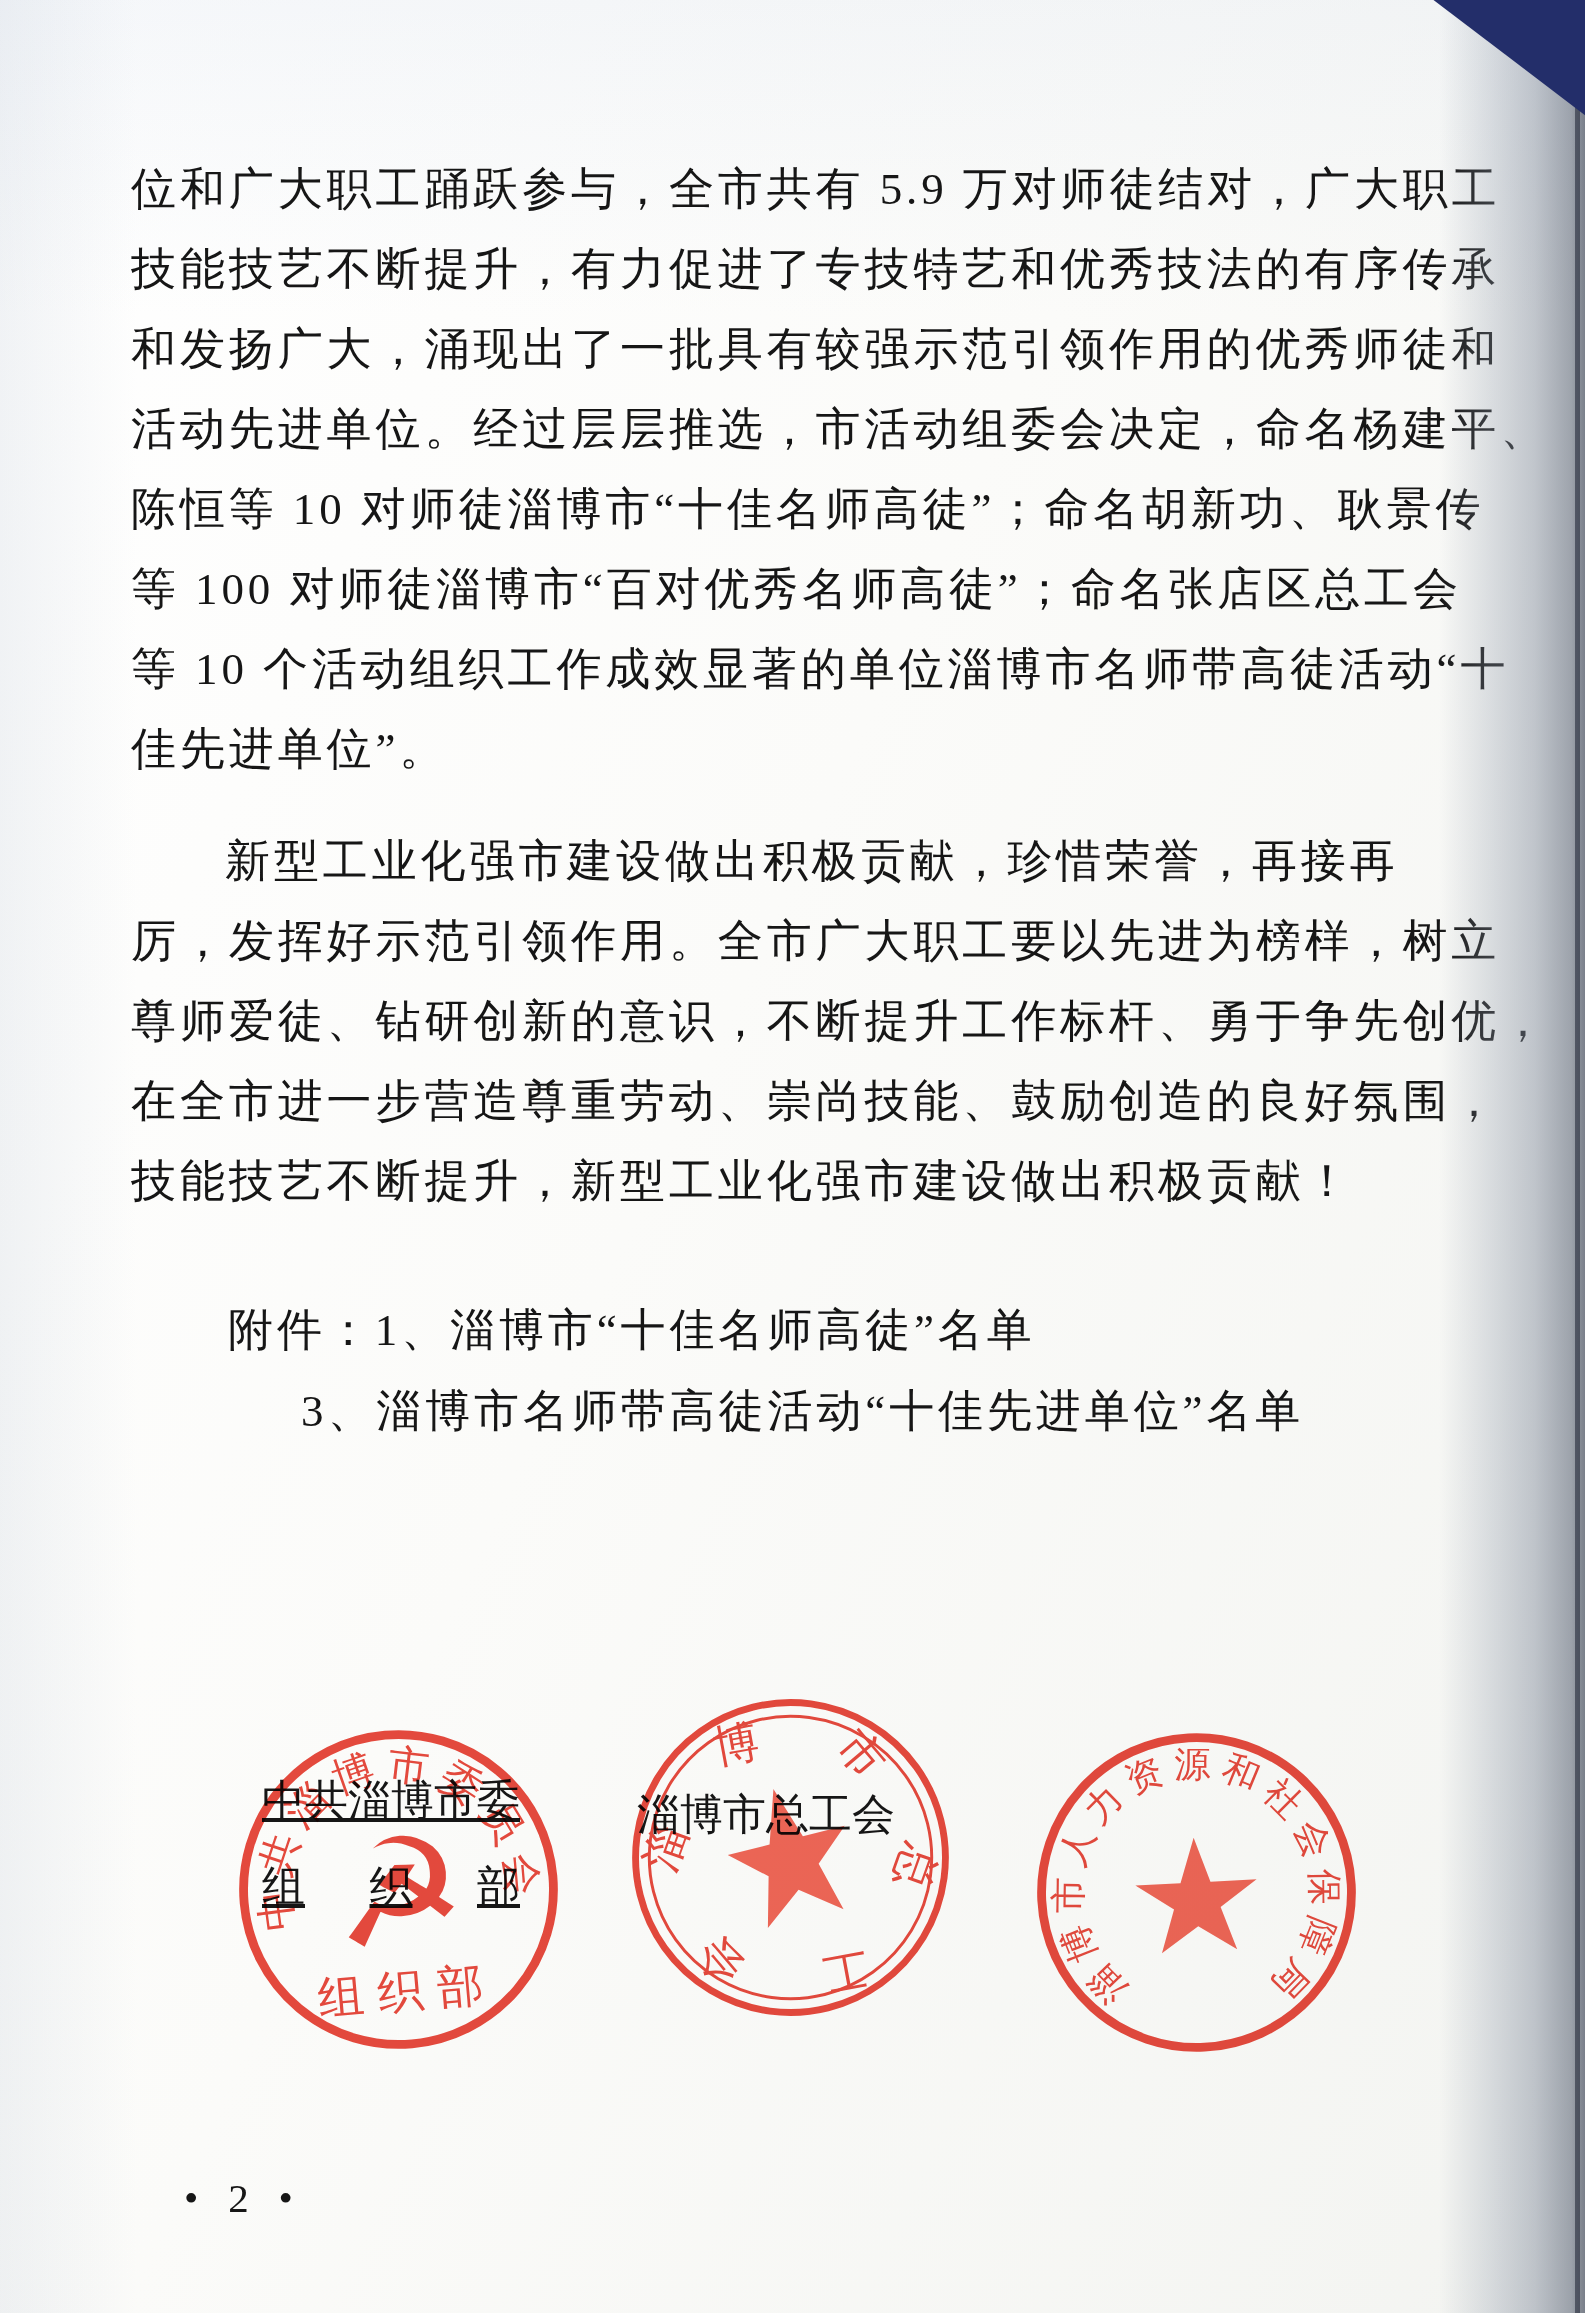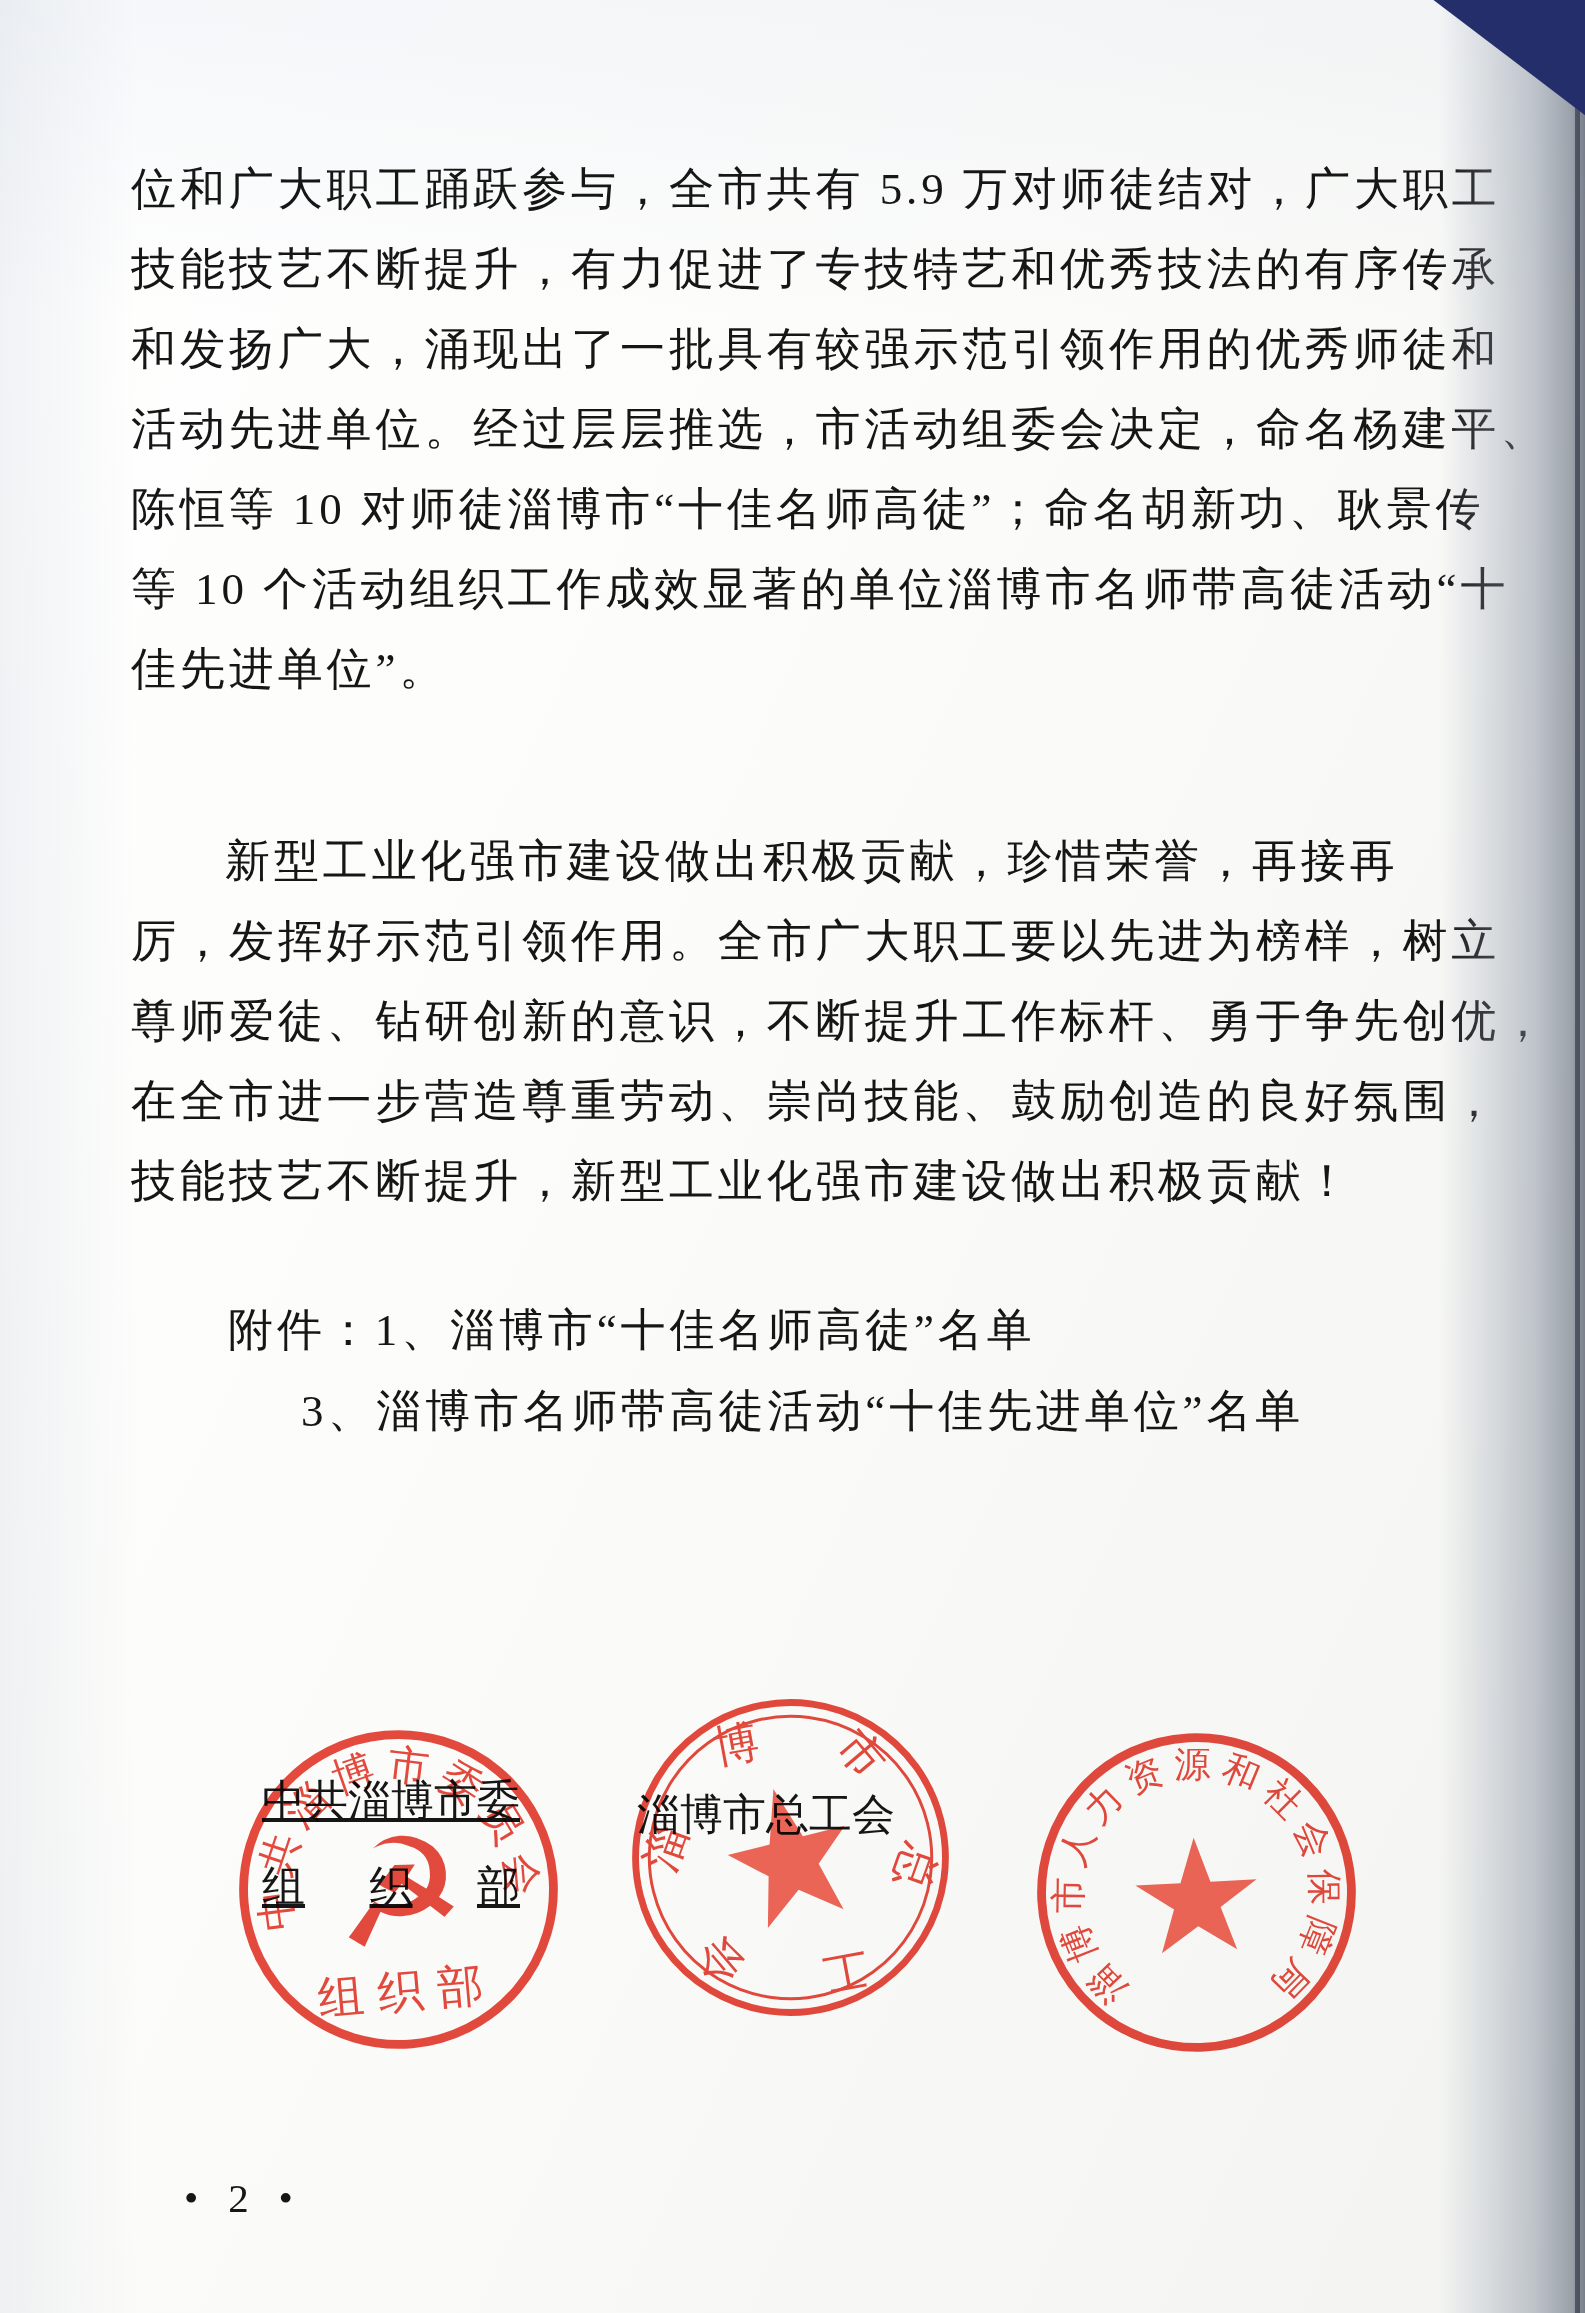--- a/index.html
+++ b/index.html
@@ -58,20 +58,21 @@
 
   <div class="tint-top"></div>
   <div class="tint-left"></div>
 
   <div class="textblock" style="top:149px;">
     <div class="tline">位和广大职工踊跃参与，全市共有 5.9 万对师徒结对，广大职工</div>
     <div class="tline">技能技艺不断提升，有力促进了专技特艺和优秀技法的有序传承</div>
     <div class="tline">和发扬广大，涌现出了一批具有较强示范引领作用的优秀师徒和</div>
     <div class="tline">活动先进单位。经过层层推选，市活动组委会决定，命名杨建平、</div>
     <div class="tline">陈恒等 10 对师徒淄博市“十佳名师高徒”；命名胡新功、耿景传</div>
+    <div class="tline">等 100 对师徒淄博市“百对优秀名师高徒”；命名张店区总工会</div>
     <div class="tline">等 10 个活动组织工作成效显著的单位淄博市名师带高徒活动“十</div>
     <div class="tline">佳先进单位”。</div>
   </div>
 
   <div class="textblock" style="top:821px;">
     <div class="tline indent">新型工业化强市建设做出积极贡献，珍惜荣誉，再接再</div>
     <div class="tline">厉，发挥好示范引领作用。全市广大职工要以先进为榜样，树立</div>
     <div class="tline">尊师爱徒、钻研创新的意识，不断提升工作标杆、勇于争先创优，</div>
     <div class="tline">在全市进一步营造尊重劳动、崇尚技能、鼓励创造的良好氛围，</div>
     <div class="tline">技能技艺不断提升，新型工业化强市建设做出积极贡献！</div>

